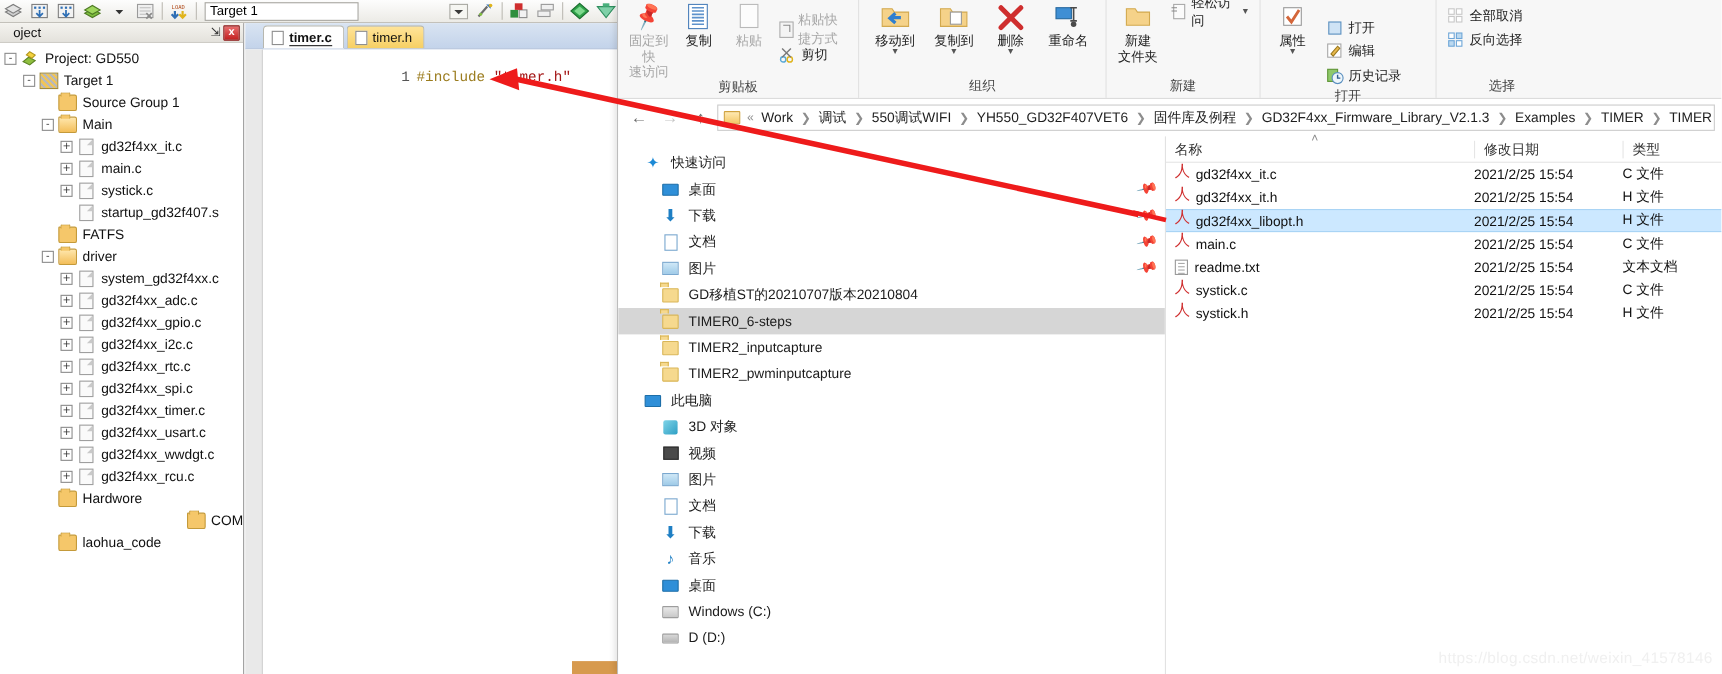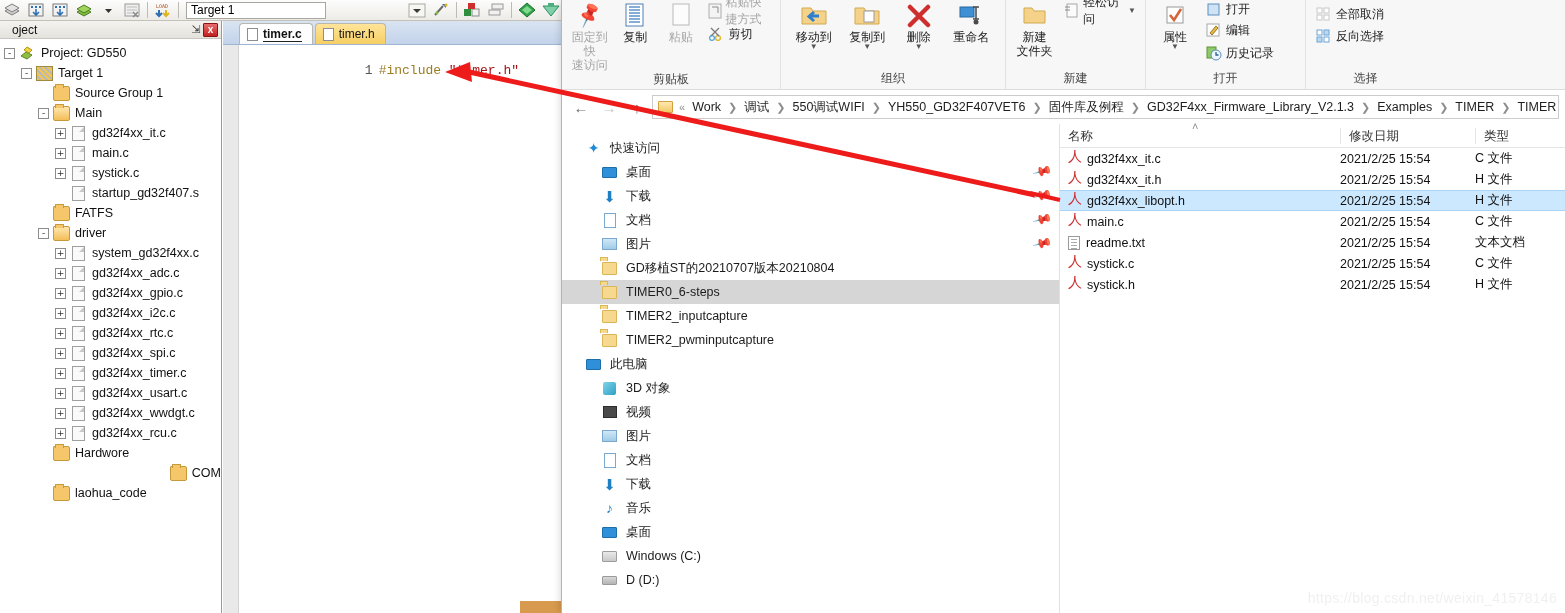--- a/index.html
+++ b/index.html
@@ -128,21 +128,21 @@
   .rgroup { display: flex; flex-direction: column; position: relative; padding: 0 6px; }
   .rgroup + .rgroup { border-left: 1px solid #e2e2e2; }
   .rg-body { flex: 1; display: flex; align-items: flex-start; gap: 2px; padding-top: 0px; }
   .rg-title { height: 18px; font-size: 12px; color: #444; text-align: center; line-height: 15px; }
   .big-btn {
     width: 62px; display: flex; flex-direction: column; align-items: center;
     font-size: 12px; color: #222; line-height: 14px; text-align: center; padding-top: 2px;
   }
   .big-btn.disabled { color: #a6a6a6; }
   .big-ico { width: 30px; height: 28px; position: relative; display:flex;align-items:center;justify-content:center; }
-  .small-col { display: flex; flex-direction: column; gap: 1px; padding-top: 0; }
+  .small-col { display: flex; flex-direction: column; gap: 1px; padding-top: 16px; }
   .small-btn { display: flex; align-items: center; gap: 4px; font-size: 12px; color: #222; height: 22px; padding: 0 3px; }
   .small-btn.disabled { color: #a6a6a6; }
   .small-ico { width: 17px; height: 17px; position: relative; display:flex;align-items:center;justify-content:center; }
   .caret { font-size: 8px; color: #555; line-height: 6px; }
 
   
   .ic-pin-quick { color:#9e9e9e; font-size: 19px; transform: rotate(-20deg); }
   .watermark {
     position: absolute; right: 8px; bottom: 7px;
     font-size: 14px; color: #f0f0f0; letter-spacing: .3px;

